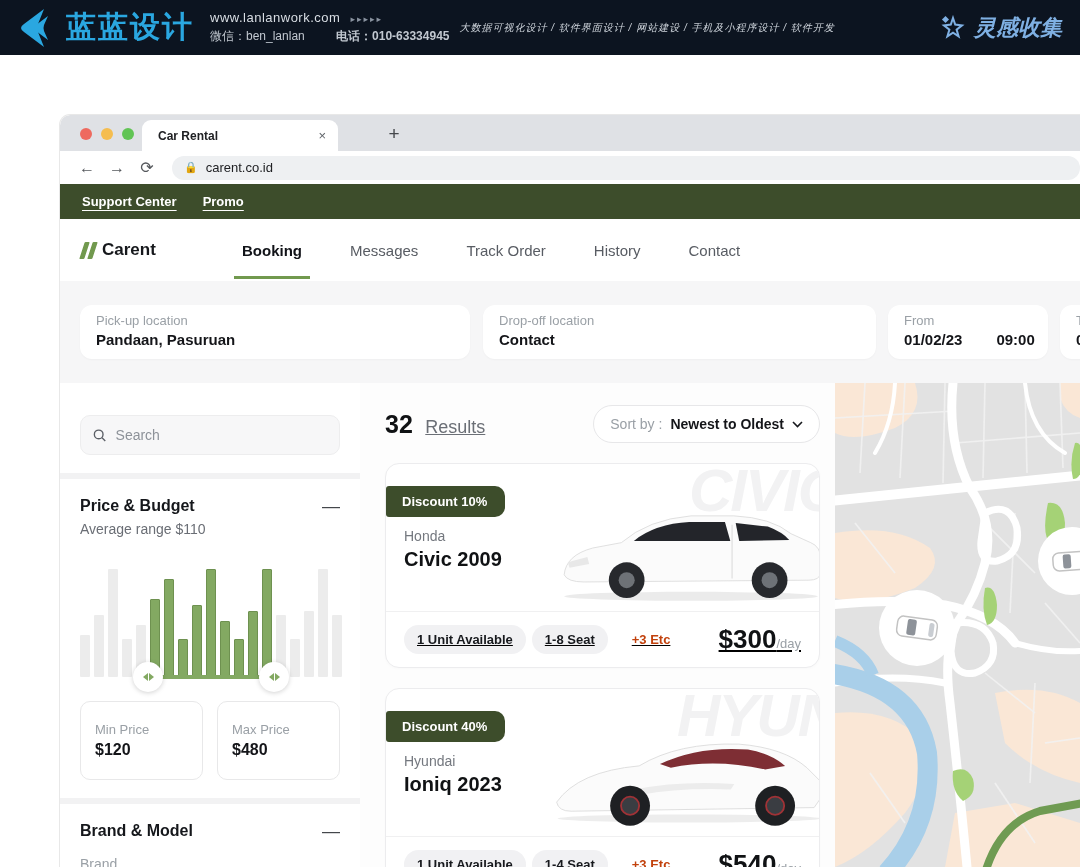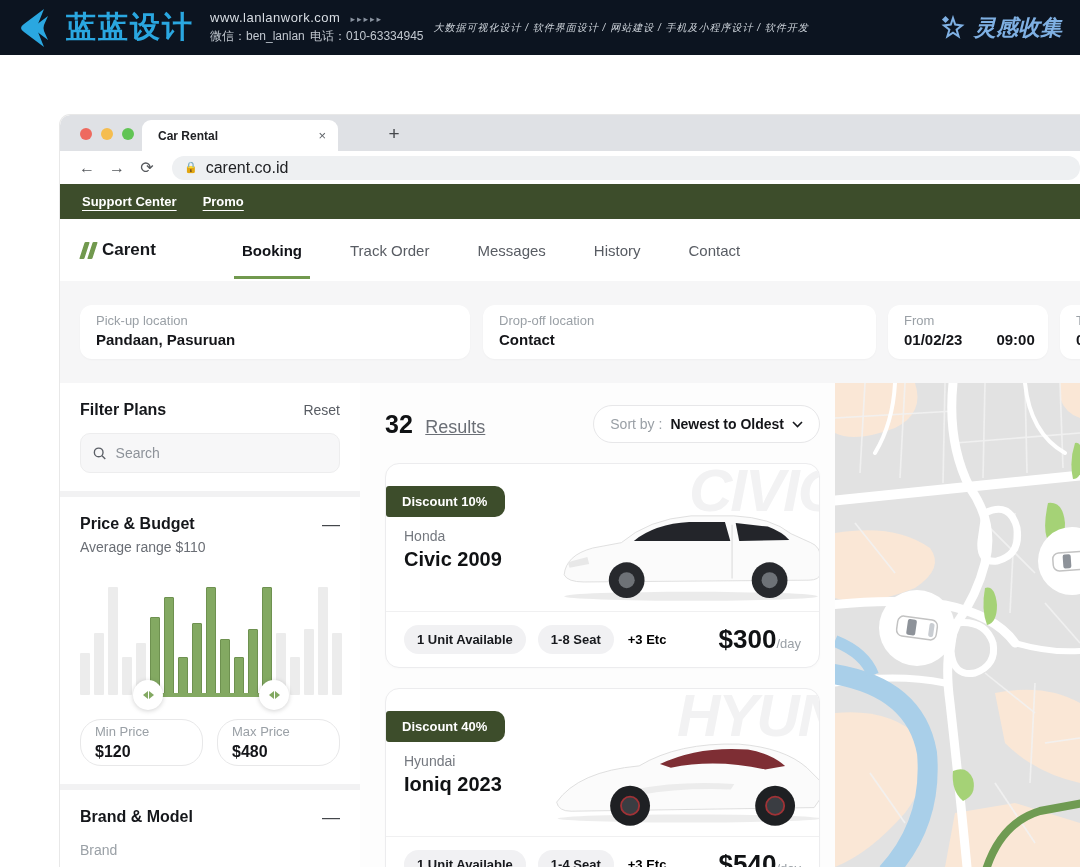--- a/index.html
+++ b/index.html
@@ -10,21 +10,21 @@
   
   .site-header { position:absolute; left:0; top:0; width:1080px; height:55px; background:#0c1420;
     display:flex; align-items:center; padding:0 18px 0 14px; }
   .logo-wrap { display:flex; align-items:center; gap:8px; }
   .logo-mark { width:44px; height:40px; }
   .logo-text { color:#2aa7e0; font-size:30px; font-weight:bold; letter-spacing:2px; }
   .contact-block { margin-left:16px; color:#c6ccd4; }
   .contact-line1 { font-size:13px; color:#d8dde3; letter-spacing:.5px; }
   .contact-line1 .arrows { color:#8a93a0; font-size:9px; letter-spacing:2px; margin-left:6px; }
   .contact-line2 { font-size:12px; margin-top:3px; color:#c2c8d0; }
-  .contact-line2 span + span { margin-left:2px; }
+  .contact-line2 span + span { margin-left:28px;font-weight:bold; }
   .services { flex:1; text-align:left; color:#cdd3da; font-size:10px;
     font-family:Liberation Sans, sans-serif; font-style:italic; letter-spacing:1px; padding:0 10px; }
   .collect { display:flex; align-items:center; gap:8px; color:#7fb0e3;
     font-family:"DejaVu Serif", serif; font-style:italic; font-size:22px; font-weight:bold; }
 
   
   .browser { position:absolute; left:60px; top:115px; width:1020px; height:752px;
     border-radius:10px 0 0 0; overflow:hidden; background:#fff; box-shadow:0 0 0 1px #e8e8e8; }
   .tabstrip { position:relative; height:36px; background:#dfe1e5; border-radius:10px 0 0 0; }
   .traffic { position:absolute; left:20px; top:13px; display:flex; gap:9px; }
@@ -35,21 +35,21 @@
   .tab-title { font-size:12px; font-weight:bold; color:#202124; flex:1; }
   .tab-close { font-size:13px; color:#5f6368; cursor:pointer; padding:0 2px; }
   .newtab { position:absolute; left:322px; top:8px; font-size:19px; color:#44474b; width:24px;
     text-align:center; cursor:pointer; }
   .toolbar { height:33px; background:#fff; display:flex; align-items:center; padding-left:14px; gap:4px; }
   .nav-ico { width:26px; height:26px; display:flex; align-items:center; justify-content:center;
     color:#55585c; font-size:16px; cursor:pointer; }
   .urlbar { flex:1; height:24px; background:#eef0f2; border-radius:12px; margin-left:8px;
     display:flex; align-items:center; padding:0 12px; gap:8px; }
   .urlbar .lock { font-size:11px; color:#3c4043; }
-  .url-text { font-size:16px; color:#202124; }
+  .url-text { font-size:13px; color:#202124; }
 
   
   .topbar { height:35px; background:#3d4d2b; display:flex; align-items:center; gap:26px; padding-left:22px; }
   .topbar a { color:#fff; font-size:13px; font-weight:600; text-decoration:underline;
     text-underline-offset:4px; cursor:pointer; }
 
   
   .sitenav { position:relative; height:62px; background:#fff; display:flex; align-items:center; padding-left:22px; }
   .brand { display:flex; align-items:center; gap:7px; width:130px; }
   .brand-mark { display:flex; gap:3px; }
@@ -93,21 +93,21 @@
     display:flex; align-items:flex-end; gap:4px; }
   .hist-bars i { width:10px; background:#ececec; border-radius:1px; display:block; }
   .hist-bars i.sel { background:#83a962; border:1px solid #6e9150; }
   .hist-track { position:absolute; bottom:12px; height:4px; background:#83a962; border-radius:2px; }
   .handle { position:absolute; bottom:-1px; width:30px; height:30px; border-radius:50%; background:#fff;
     box-shadow:0 1px 5px rgba(0,0,0,.18); display:flex; align-items:center; justify-content:center;
     gap:1px; cursor:grab; }
   .handle b { width:0; height:0; border-top:4px solid transparent; border-bottom:4px solid transparent; }
   .handle .lt { border-right:5px solid #83a962; } .handle .rt { border-left:5px solid #83a962; }
   .price-row { display:flex; gap:14px; margin-top:10px; }
-  .price-box { flex:1; border:1px solid #e8e8e9; border-radius:21px; padding:4px 14px; cursor:text; }
+  .price-box { flex:1; border:1px solid #e8e8e9; border-radius:10px; padding:20px 14px; cursor:text; }
   .price-box .lbl { font-size:13px; color:#9aa0a6; }
   .price-box .val { font-size:16px; font-weight:bold; color:#141519; margin-top:4px; }
   .group-label { font-size:14px; color:#9aa0a6; margin-top:16px; }
 
   
   .results-col { position:absolute; left:325px; top:0; width:435px; height:484px; }
   .results-head { display:flex; align-items:center; justify-content:space-between; margin-top:22px; }
   .r-count { font-size:25px; font-weight:bold; color:#101214; }
   .r-label { font-size:18px; color:#6b6f76; margin-left:8px; font-weight:normal;text-decoration:underline; }
   .sort-pill { display:flex; align-items:center; gap:8px; border:1px solid #e7e7e9; background:#fff;
@@ -119,23 +119,23 @@
     margin-top:20px; height:205px; overflow:hidden; box-shadow:0 1px 3px rgba(0,0,0,.02); }
   .ghost { position:absolute; right:-20px; top:-8px; font-size:60px; font-weight:bold;
     color:#f2f2f3; letter-spacing:-2px; user-select:none;font-style:italic; }
   .badge { position:absolute; left:0; top:22px; background:#3d4d2b; color:#fff; font-size:13px;
     font-weight:bold; padding:8px 18px 8px 16px; border-radius:3px 10px 10px 3px; }
   .car-brand { position:absolute; left:18px; top:64px; font-size:14px; color:#74787f; }
   .car-model { position:absolute; left:18px; top:84px; font-size:20px; font-weight:bold; color:#101214; }
   .car-img { position:absolute; right:-6px; bottom:62px; width:268px; }
   .card2 .car-img { bottom:66px; width:272px; }
   .spec-row { position:absolute; left:0; right:0; bottom:0; height:56px; border-top:1px solid #f0f0f1;
-    display:flex; align-items:center; padding:0 18px; gap:12px; }
+    display:flex; align-items:center; padding:0 18px; gap:6px;text-decoration:underline; }
   .pill { background:#f1f1f3; border-radius:16px; padding:7px 13px; font-size:13px; font-weight:bold; color:#17191d; }
-  .etc { font-size:13px; font-weight:bold; color:#000000; margin-left:2px; }
+  .etc { font-size:13px; font-weight:bold; color:#c2410c; margin-left:18px; }
   .price { margin-left:auto; font-size:26px; font-weight:bold; color:#101214; }
   .price span { font-size:13px; font-weight:normal; color:#9aa0a6; }
 
   
   .map { position:absolute; left:775px; top:0; width:245px; height:484px; }
 </style>
 </head>
 <body>
 
 <div class="stage">
@@ -199,22 +199,22 @@
     <div class="sitenav">
       <div class="brand">
         <span class="brand-mark">
             <i></i>
             <i></i>
           </span>
         <span class="brand-name">Carent</span>
       </div>
       <div class="menu">
         <div class="menu-item active">Booking</div>
+        <div class="menu-item">Messages</div>
         <div class="menu-item">Track Order</div>
-        <div class="menu-item">Messages</div>
         <div class="menu-item">History</div>
         <div class="menu-item">Contact</div>
       </div>
     </div>
 
     <div class="search-strip">
       <div class="field-card f1">
         <div class="field-label">Pick-up location</div>
         <div class="field-value">Pandaan, Pasuruan</div>
       </div>
@@ -234,24 +234,20 @@
         <div class="field-value">
           <span>01/02/23</span>
         </div>
       </div>
     </div>
 
     <div class="content">
 
       <div class="filter-col">
         <div class="fsec">
-          <div class="fsec-head">
-            <span class="fsec-title">Filter Plans</span>
-            <span class="reset-link">Reset</span>
-          </div>
           <div class="search-box">
             <svg width="15" height="15" viewBox="0 0 15 15">
               <circle cx="6.3" cy="6.3" r="4.8" fill="none" stroke="#5b5f66" stroke-width="1.5"></circle>
               <line x1="10" y1="10" x2="13.6" y2="13.6" stroke="#5b5f66" stroke-width="1.5"></line>
             </svg>
             <input placeholder="Search" style="">
           </div>
         </div>
 
         <div class="fsec">

